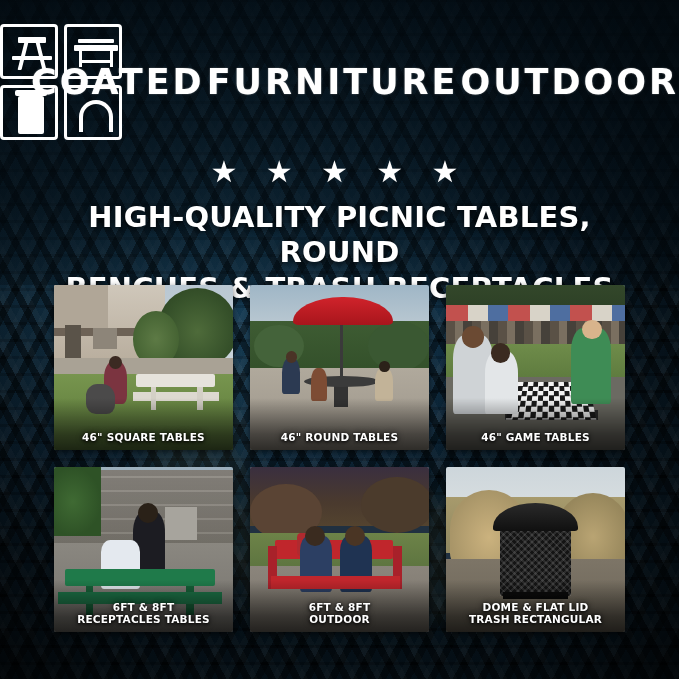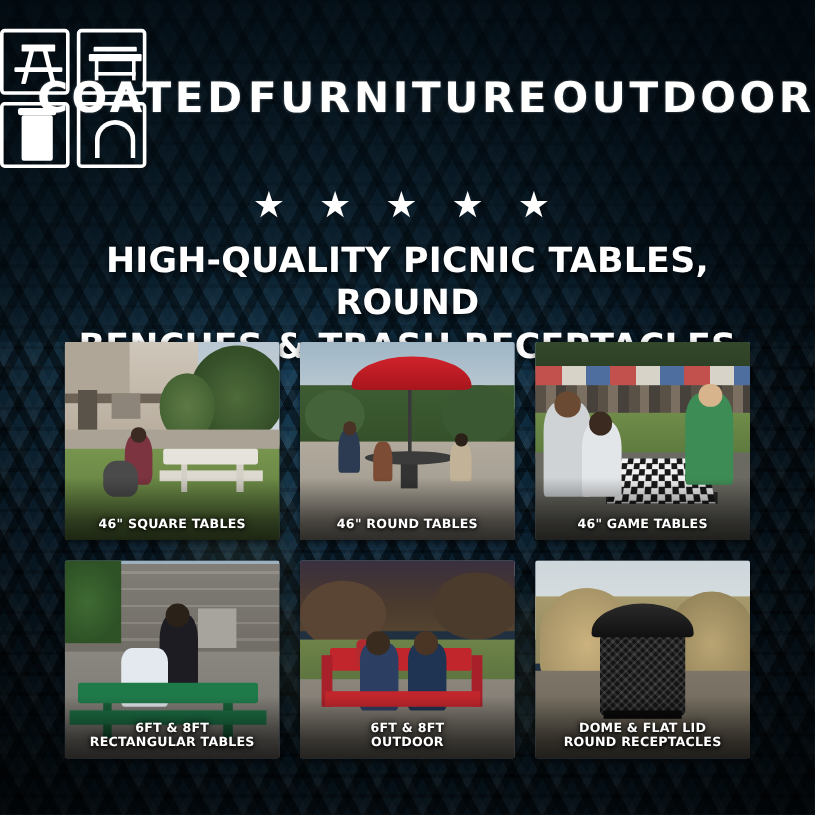--- a/index.html
+++ b/index.html
@@ -442,21 +442,21 @@
       <div class="layer t4-leg1"></div>
       <div class="layer t4-leg2"></div>
       <div class="layer t4-seat"></div>
       <div class="layer t4-woman"></div>
       <div class="layer t4-womanh"></div>
       <div class="layer t4-kid"></div>
       <div class="layer t4-table"></div>
       <div class="scrim"></div>
       <div class="tile-caption">
         <div>6FT &amp; 8FT</div>
-        <div>RECTANGULAR TABLES</div>
+        <div>RECEPTACLES TABLES</div>
       </div>
     </div>
 
     <div class="tile">
       <div class="layer t5-sky"></div>
       <div class="layer t5-trees"></div>
       <div class="layer t5-bush"></div>
       <div class="layer t5-bush2"></div>
       <div class="layer t5-grass"></div>
       <div class="layer t5-gravel"></div>
@@ -482,18 +482,18 @@
       <div class="layer t6-orn"></div>
       <div class="layer t6-orn2"></div>
       <div class="layer t6-ground"></div>
       <div class="layer t6-can"></div>
       <div class="layer t6-canmesh"></div>
       <div class="layer t6-dome"></div>
       <div class="layer t6-base"></div>
       <div class="scrim"></div>
       <div class="tile-caption">
         <div>DOME &amp; FLAT LID</div>
-        <div>ROUND RECEPTACLES</div>
+        <div>TRASH RECTANGULAR</div>
       </div>
     </div>
 
   </div>
 </div>
 
 </body></html>

